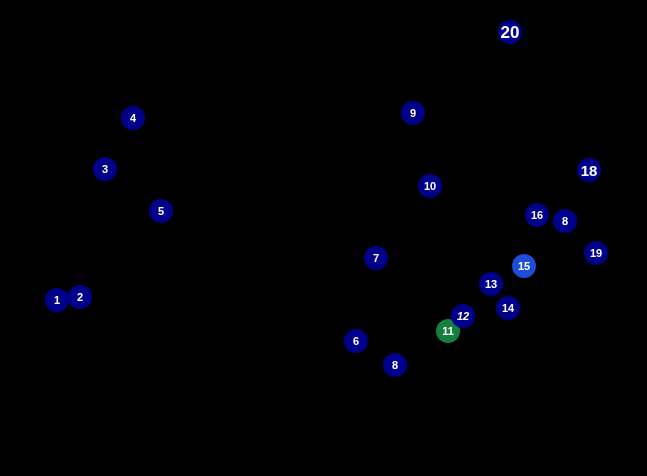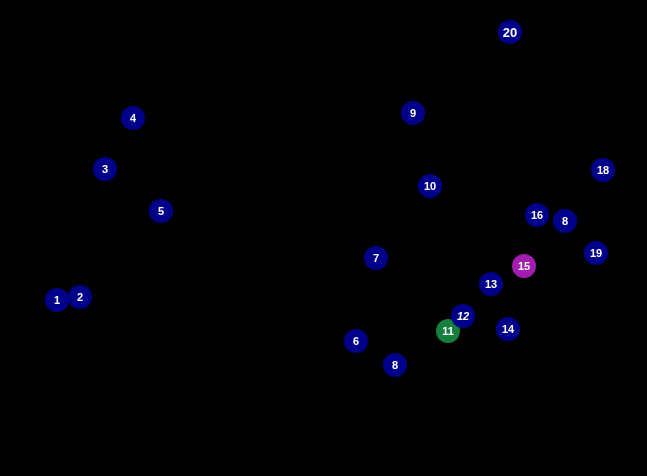--- a/index.html
+++ b/index.html
@@ -48,20 +48,20 @@
     <div class="node" style="left: 133px; top: 118px; width: 24px; height: 24px; background: rgb(0, 0, 139); color: rgb(255, 255, 255); font-size: 11px;">4</div>
     <div class="node" style="left: 161px; top: 211px; width: 24px; height: 24px; background: rgb(0, 0, 139); color: rgb(255, 255, 255); font-size: 11px;">5</div>
     <div class="node" style="left: 356px; top: 341px; width: 24px; height: 24px; background: rgb(0, 0, 139); color: rgb(255, 255, 255); font-size: 11px;">6</div>
     <div class="node" style="left: 376px; top: 258px; width: 24px; height: 24px; background: rgb(0, 0, 139); color: rgb(255, 255, 255); font-size: 11px;">7</div>
     <div class="node" style="left: 395px; top: 365px; width: 24px; height: 24px; background: rgb(0, 0, 139); color: rgb(255, 255, 255); font-size: 11px;">8</div>
     <div class="node" style="left: 413px; top: 113px; width: 24px; height: 24px; background: rgb(0, 0, 139); color: rgb(255, 255, 255); font-size: 11px;">9</div>
     <div class="node" style="left: 430px; top: 186px; width: 24px; height: 24px; background: rgb(0, 0, 139); color: rgb(255, 255, 255); font-size: 11px;">10</div>
     <div class="node" style="left: 448px; top: 331px; width: 24px; height: 24px; background: #15803d; color: rgb(255, 255, 255); font-size: 11px;">11</div>
     <div class="node" style="left: 463px; top: 316px; width: 24px; height: 24px; background: rgb(0, 0, 139); color: rgb(255, 255, 255); font-size: 11px; font-style: italic;">12</div>
     <div class="node" style="left: 491px; top: 284px; width: 24px; height: 24px; background: rgb(0, 0, 139); color: rgb(255, 255, 255); font-size: 11px;">13</div>
-    <div class="node" style="left: 508px; top: 329px; width: 24px; height: 24px; background: rgb(0, 0, 139); color: rgb(255, 255, 255); font-size: 11px;">14</div>
-    <div class="node" style="left: 524px; top: 266px; width: 24px; height: 24px; background: #a21caf; color: rgb(255, 255, 255); font-size: 11px; text-align: right;">15</div>
+    <div class="node" style="left: 508px; top: 308px; width: 24px; height: 24px; background: rgb(0, 0, 139); color: rgb(255, 255, 255); font-size: 11px;">14</div>
+    <div class="node" style="left: 524px; top: 266px; width: 24px; height: 24px; background: #1d4ed8; color: rgb(255, 255, 255); font-size: 11px; text-align: right;">15</div>
     <div class="node" style="left: 537px; top: 215px; width: 24px; height: 24px; background: rgb(0, 0, 139); color: rgb(255, 255, 255); font-size: 11px;">16</div>
     <div class="node" style="left: 565px; top: 221px; width: 24px; height: 24px; background: rgb(0, 0, 139); color: rgb(255, 255, 255); font-size: 11px;">8</div>
-    <div class="node" style="left: 603px; top: 170px; width: 24px; height: 24px; background: rgb(0, 0, 139); color: rgb(255, 255, 255); font-size: 11px;">18</div>
+    <div class="node" style="left: 589px; top: 170px; width: 24px; height: 24px; background: rgb(0, 0, 139); color: rgb(255, 255, 255); font-size: 15px;">18</div>
     <div class="node" style="left: 596px; top: 253px; width: 24px; height: 24px; background: rgb(0, 0, 139); color: rgb(255, 255, 255); font-size: 11px;">19</div>
-    <div class="node" style="left: 510px; top: 32px; width: 24px; height: 24px; background: rgb(0, 0, 139); color: rgb(255, 255, 255); font-size: 13px;">20</div>
+    <div class="node" style="left: 510px; top: 32px; width: 24px; height: 24px; background: rgb(0, 0, 139); color: rgb(255, 255, 255); font-size: 17px;">20</div>
   </div>
 
 </body></html>

